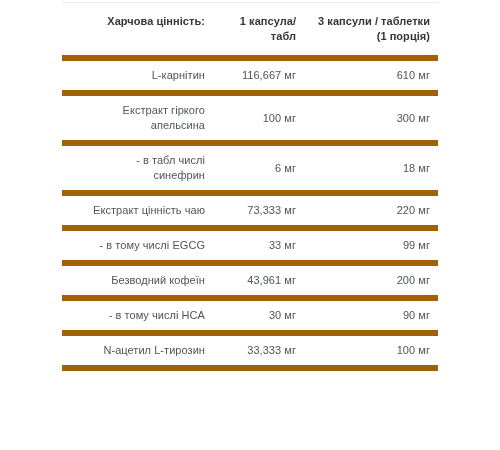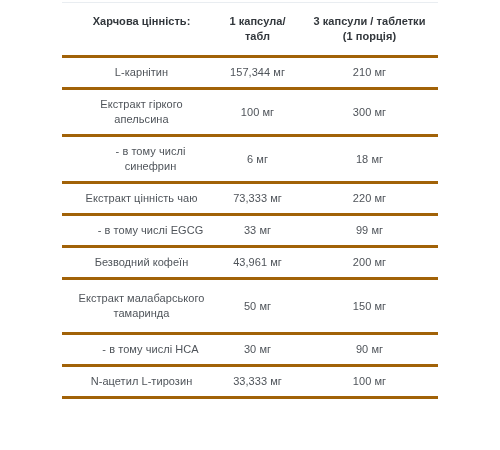--- a/index.html
+++ b/index.html
@@ -37,22 +37,22 @@
     table-layout: fixed;
     border-top: 1px solid #e9edf1;
   }
 
   table.nutrition col.c-name  { width: 151px; }
   table.nutrition col.c-one   { width: 91px; }
   table.nutrition col.c-three { width: 134px; }
 
   table.nutrition th,
   table.nutrition td {
-    border-bottom: 3px solid #a16207;
-    text-align: center;
+    border-bottom: 6px solid #a16207;
+    text-align: right;
     vertical-align: middle;
     padding: 7px 8px 7px 0;
     font-size: 11px;
     line-height: 15px;
     color: #4f545a;
     font-weight: normal;
     letter-spacing: 0.05px;
   }
 
   table.nutrition thead th {
@@ -107,53 +107,48 @@
       <thead>
         <tr>
           <th class="col-name wrapcell">Харчова цінність:</th>
           <th class="col-one wrapcell">1 капсула/табл</th>
           <th class="col-three wrapcell">3 капсули / таблетки (1 порція)</th>
         </tr>
       </thead>
       <tbody id="table-body">
           <tr>
             <td class="col-name wrapcell">L-карнітин</td>
-            <td class="col-one wrapcell">157,344 мг</td>
-            <td class="col-three wrapcell">210 мг</td>
+            <td class="col-one wrapcell">116,667 мг</td>
+            <td class="col-three wrapcell">610 мг</td>
           </tr>
           <tr>
             <td class="col-name wrapcell">Екстракт гіркого апельсина</td>
             <td class="col-one wrapcell">100 мг</td>
             <td class="col-three wrapcell">300 мг</td>
           </tr>
           <tr>
-            <td class="col-name wrapcell sub">- в тому числі синефрин</td>
+            <td class="col-name wrapcell sub">- в табл числі синефрин</td>
             <td class="col-one wrapcell">6 мг</td>
             <td class="col-three wrapcell">18 мг</td>
           </tr>
           <tr>
             <td class="col-name wrapcell">Екстракт цінність чаю</td>
             <td class="col-one wrapcell">73,333 мг</td>
             <td class="col-three wrapcell">220 мг</td>
           </tr>
           <tr>
             <td class="col-name wrapcell sub">- в тому числі EGCG</td>
             <td class="col-one wrapcell">33 мг</td>
             <td class="col-three wrapcell">99 мг</td>
           </tr>
           <tr>
             <td class="col-name wrapcell">Безводний кофеїн</td>
             <td class="col-one wrapcell">43,961 мг</td>
             <td class="col-three wrapcell">200 мг</td>
           </tr>
-          <tr class="tall">
-            <td class="col-name wrapcell">Екстракт малабарського тамаринда</td>
-            <td class="col-one wrapcell">50 мг</td>
-            <td class="col-three wrapcell">150 мг</td>
-          </tr>
           <tr>
             <td class="col-name wrapcell sub">- в тому числі HCA</td>
             <td class="col-one wrapcell">30 мг</td>
             <td class="col-three wrapcell">90 мг</td>
           </tr>
           <tr>
             <td class="col-name wrapcell">N-ацетил L-тирозин</td>
             <td class="col-one wrapcell">33,333 мг</td>
             <td class="col-three wrapcell">100 мг</td>
           </tr>

